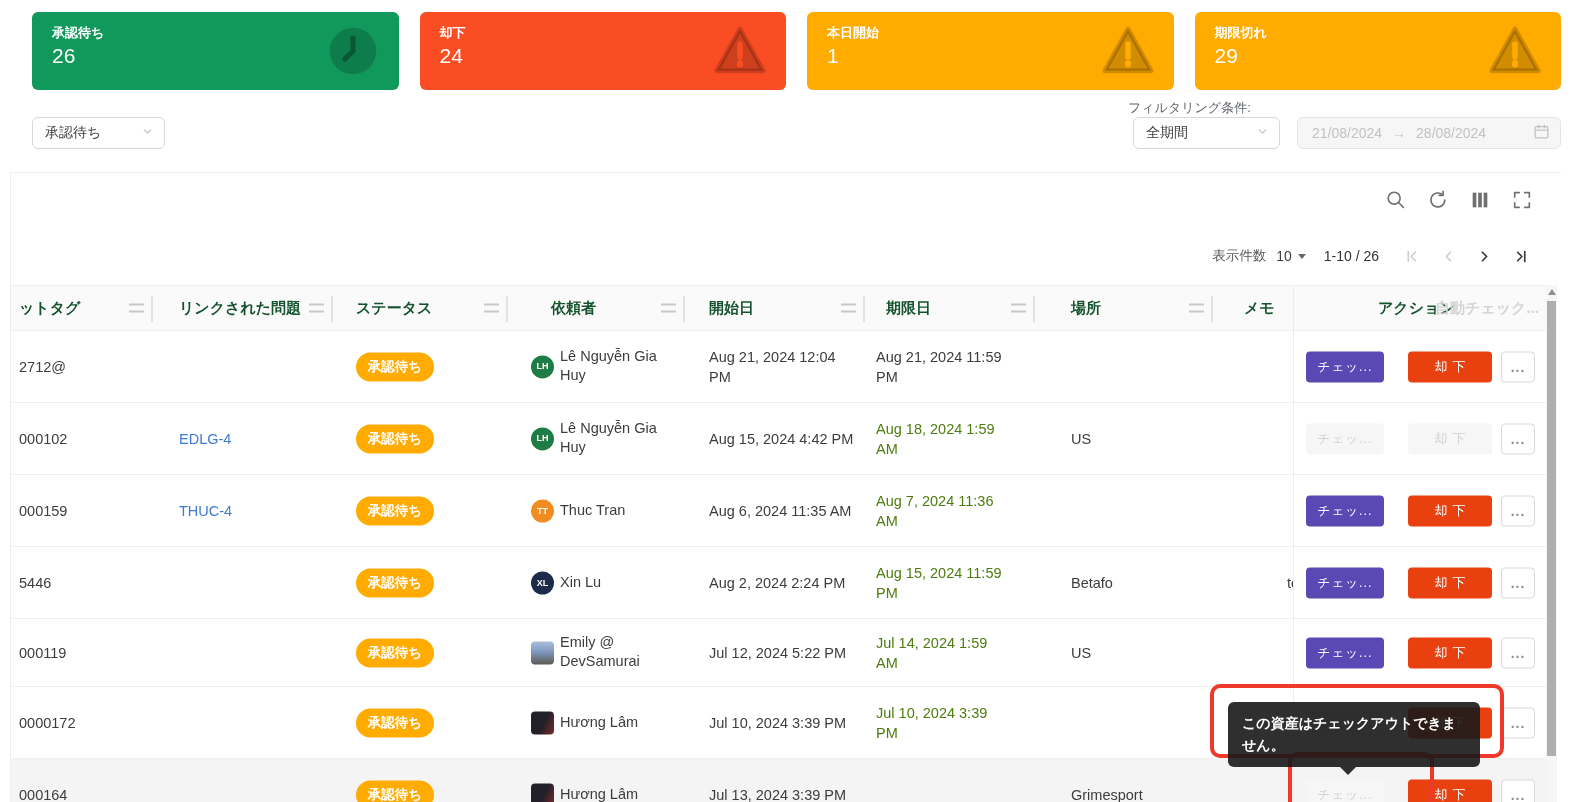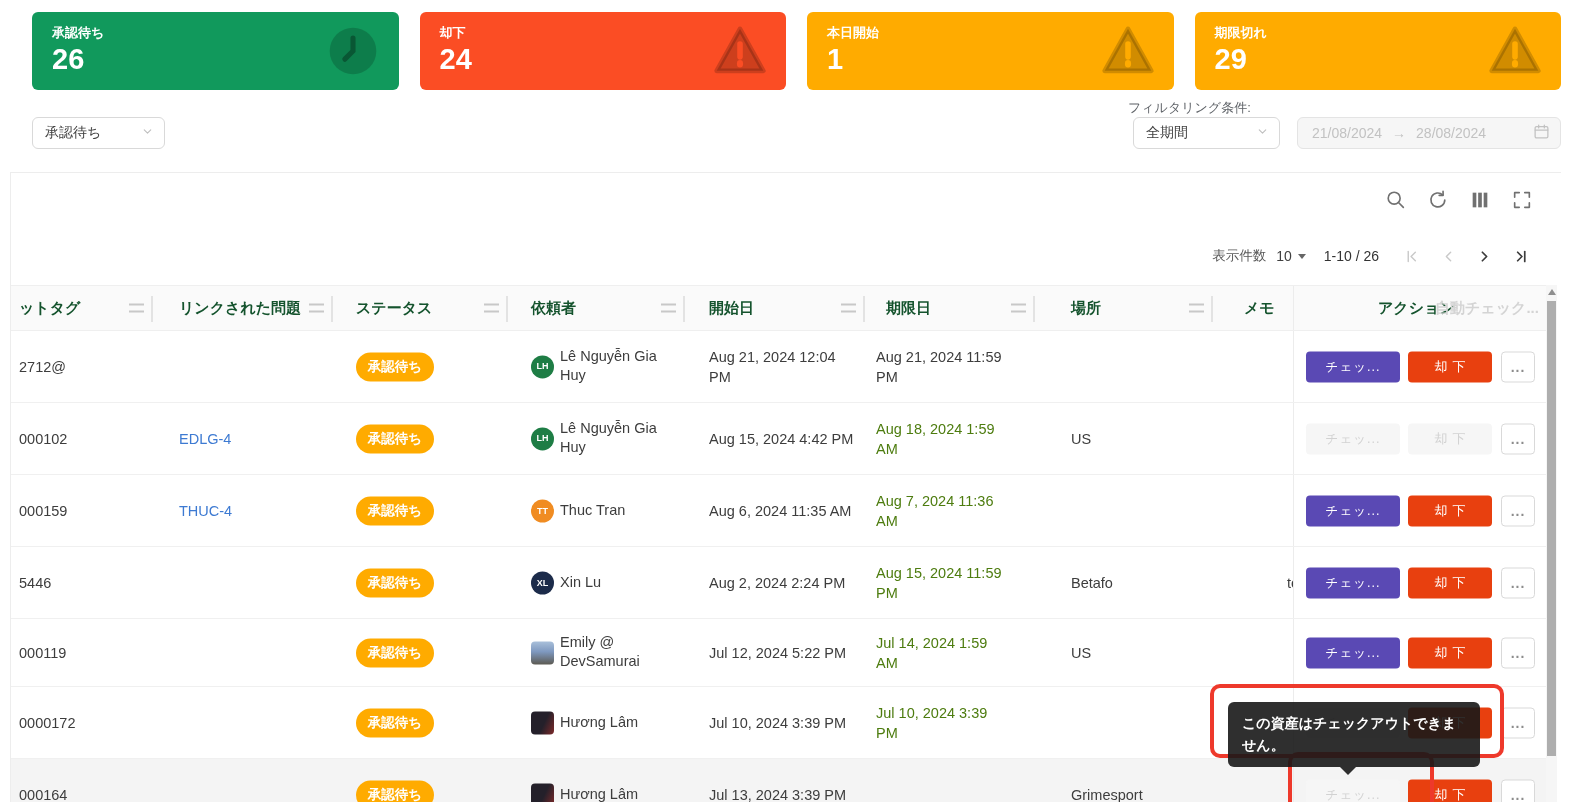--- a/index.html
+++ b/index.html
@@ -7,21 +7,21 @@
   body { font-family:"Liberation Sans","DejaVu Sans",sans-serif; }
   #page { position:relative; width:1593px; height:802px; background:#fff; overflow:hidden;padding-left:36px; }
 
   
   .cards { position:absolute; left:32px; top:12px; width:1529px; height:78px; display:flex; gap:21px; }
   .card { flex:1; border-radius:6px; color:#fff; position:relative; padding:12px 20px; overflow:hidden; }
   .card-green { background:#11995c; }
   .card-red   { background:#fb4d24; }
   .card-amber { background:#ffab00; }
   .card .label { font-size:13px; font-weight:700; }
-  .card .value { font-size:29px; font-weight:700; margin-top:3px; line-height:1; }
+  .card .value { font-size:21px; font-weight:400; margin-top:3px; line-height:1; }
   .card .icon { position:absolute; right:18px; top:50%; transform:translateY(-50%); width:56px; height:56px; }
   .card svg { width:100%; height:100%; }
   .shade { fill:rgba(0,0,0,0.18); }
   .shade-stroke { stroke:rgba(0,0,0,0.30); }
   .card-red .bang { stroke:#fb4d24; }
   .card-amber .bang { stroke:#ffab00; }
 
   
   .select { position:absolute; height:32px; border:1px solid #d9d9d9; border-radius:6px; background:#fff;
             display:flex; align-items:center; padding:0 10px 0 12px; font-size:14px; color:#404040; }
@@ -80,21 +80,21 @@
   .av-navy  { background:#1c2b4a; }
   .av-photo { border-radius:4px; }
   .av-emily { background:linear-gradient(180deg,#a9c0da 0%,#7e98bf 45%,#5c5a52 100%); }
   .av-huong { background:linear-gradient(115deg,#24202a 55%,#7e2a2a 100%); }
   .req-name { font-size:14.5px; color:#3d3d3d; white-space:normal; line-height:1.35; width:112px; }
 
   
   .sticky-bg { position:absolute; left:1282px; top:0; bottom:0; width:255px; background:inherit; border-left:1px solid #ececec; z-index:5; }
   .btn { position:absolute; top:50%; transform:translateY(-50%); height:31px; border-radius:4px; border:none;
          font-family:inherit; font-size:12.5px; color:#fff; z-index:6; cursor:pointer; display:flex; align-items:center; justify-content:center; }
-  .btn-checkout { left:1295px; width:94px; background:#5a49b4; letter-spacing:1px; }
+  .btn-checkout { left:1295px; width:78px; background:#5a49b4; letter-spacing:1px; }
   .btn-reject   { left:1397px; width:84px; background:#e8400f; letter-spacing:5px; padding-left:5px; font-size:13px; }
   .btn-more     { left:1490px; width:34px; background:#fff; border:1px solid #d9d9d9; color:#8c8c8c;
                   font-size:14px; font-weight:700; letter-spacing:1px; }
   .btn.disabled { background:#f6f6f6; color:#d2d2d2; cursor:default; }
 
   
   .vscroll { position:absolute; right:4px; top:112px; bottom:0; width:11px; background:#f6f6f6; z-index:20; }
   .vscroll .arrow { position:absolute; top:4px; left:1.5px; width:0; height:0;
                     border-left:4px solid transparent; border-right:4px solid transparent; border-bottom:6px solid #8f8f8f; }
   .vscroll .thumb { position:absolute; top:16px; left:1px; width:9px; height:455px; background:#aeaeae; }
@@ -259,21 +259,21 @@
     <div class="thead">
       <span class="th" style="left:8px">ットタグ</span>
       <span class="eq" style="left:118px"></span>
       <span class="vsep" style="left:140px"></span>
       <span class="th" style="left:168px">リンクされた問題</span>
       <span class="eq" style="left:298px"></span>
       <span class="vsep" style="left:320px"></span>
       <span class="th" style="left:345px">ステータス</span>
       <span class="eq" style="left:473px"></span>
       <span class="vsep" style="left:495px"></span>
-      <span class="th" style="left:520px">依頼者</span>
+      <span class="th" style="left:540px">依頼者</span>
       <span class="eq" style="left:650px"></span>
       <span class="vsep" style="left:672px"></span>
       <span class="th" style="left:698px">開始日</span>
       <span class="eq" style="left:830px"></span>
       <span class="vsep" style="left:852px"></span>
       <span class="th" style="left:875px">期限日</span>
       <span class="eq" style="left:1000px"></span>
       <span class="vsep" style="left:1022px"></span>
       <span class="th" style="left:1060px">場所</span>
       <span class="eq" style="left:1178px"></span>

